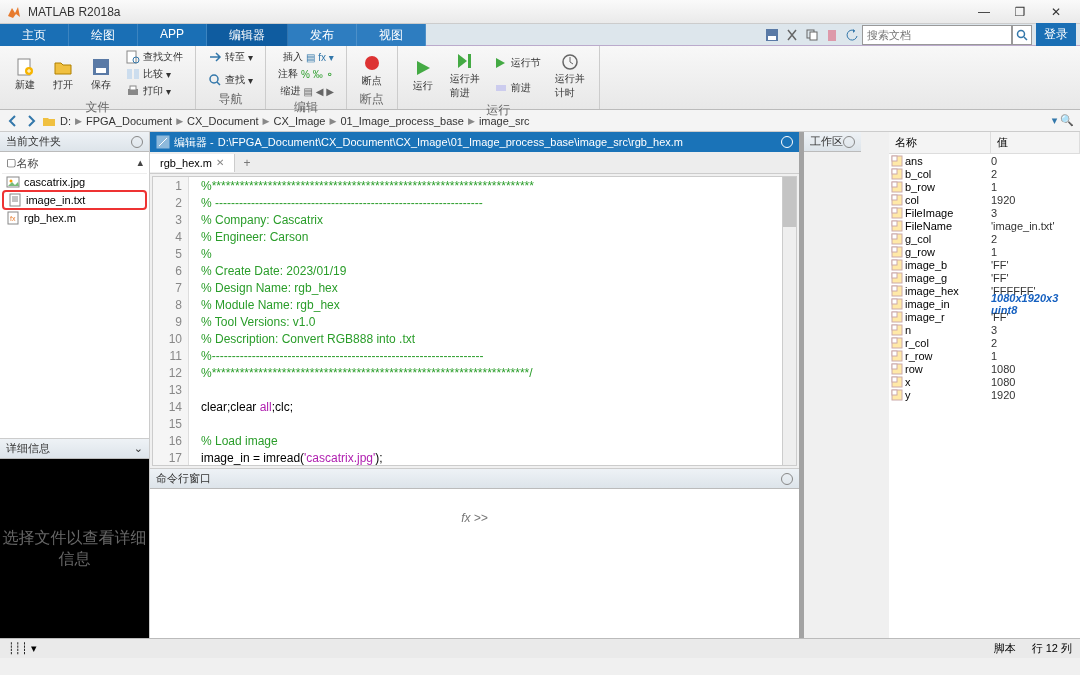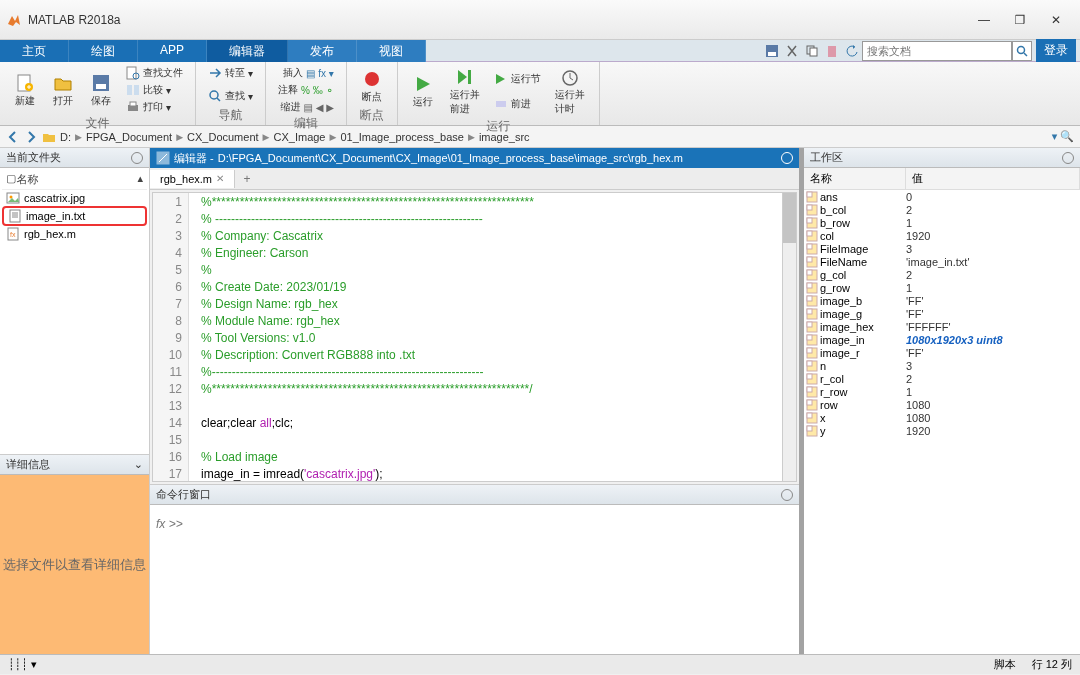--- a/index.html
+++ b/index.html
@@ -1,18 +1,18 @@
 <!DOCTYPE html>
 <html><head>
 <meta charset="utf-8">
 <style>
 * { margin: 0; padding: 0; box-sizing: border-box; font-family: "Microsoft YaHei", Arial, sans-serif; }
 body { background: #f0f0f0; width: 1080px; height: 675px; overflow: hidden; font-size: 12px; }
 
-.titlebar { height: 40px; background: linear-gradient(#fafafa,#eaeaea); display: flex; align-items: center; padding: 0 6px; border-bottom: 1px solid #ccc; }
+.titlebar { height: 24px; background: linear-gradient(#fafafa,#eaeaea); display: flex; align-items: center; padding: 0 6px; border-bottom: 1px solid #ccc; }
 .titlebar .logo { width: 16px; height: 16px; margin-right: 6px; }
 .titlebar .title { color: #333; flex: 1; }
 .winbtn { width: 36px; height: 22px; display: inline-flex; align-items: center; justify-content: center; color: #333; font-size: 12px; }
 
 .maintabs { height: 22px; background: #1a6fb5; display: flex; }
 .mtab { padding: 3px 22px; color: #fff; font-size: 12px; border-right: 1px solid rgba(255,255,255,0.15); }
 .mtab.active { background: #0f5ca0; }
 .mtab.alt { background: #2e7dc0; }
 
 .toolstrip { height: 64px; background: linear-gradient(#f8f8f8,#e8e8e8); display: flex; border-bottom: 1px solid #bbb; }
@@ -41,44 +41,44 @@
 .leftcol { width: 150px; display: flex; flex-direction: column; border-right: 1px solid #ccc; text-align: center; }
 .panelhdr { height: 20px; background: linear-gradient(#eef2f6,#dde4ea); border-bottom: 1px solid #bbb; padding: 0 6px; display: flex; align-items: center; font-size: 11px; color: #333; }
 .panelhdr .odot { margin-left:auto; width:12px;height:12px;border:1px solid #888;border-radius:6px; }
 .filetree { background: #fff; flex: 1; padding: 2px; }
 .filetree .fhead { display: flex; padding: 2px 4px; font-size: 11px; color: #444; border-bottom:1px solid #eee;}
 .frow { display: flex; align-items: center; padding: 1px 4px; gap: 4px; font-size: 11px; }
 .frow.hl { border: 2px solid #e33; border-radius: 4px; }
 .fic { width: 14px; height: 14px; }
 
 .detailpanel { height: 200px; border-top:1px solid #ccc; display:flex; flex-direction:column; }
-.detailbody { flex:1; background:#fdba74; display:flex; align-items:center; justify-content:center; color:#666; font-size:13px;}
+.detailbody { flex:1; background:#000000; display:flex; align-items:center; justify-content:center; color:#666; font-size:16px;}
 
 .midcol { flex: 1; display: flex; flex-direction: column; border-right: 5px solid #a3a3a3; }
 .edhdr { height: 20px; background: #1a73b8; color: #fff; display: flex; align-items: center; padding: 0 6px; font-size: 11px; gap: 4px; }
 .edhdr .odot { margin-left:auto; width:12px;height:12px;border:1px solid #fff;border-radius:6px; }
 .tabbar { height: 22px; background: #ededed; display: flex; align-items: center; border-bottom: 1px solid #ccc; }
 .tab { padding: 3px 10px; background: #fff; border-right: 1px solid #ccc; font-size: 11px; display:flex; align-items:center; gap:4px;}
 .tab .x { color:#888; font-size:10px; }
 .plus { padding: 3px 8px; color:#777; }
 
 .editor { flex: 1; background: #fff; overflow: hidden; display: flex; font-family: "Consolas", monospace; font-size: 12px; border:1px solid #ccc; margin:2px;}
 .gutter { width: 36px; background: #f5f5f5; border-right: 1px solid #ddd; text-align: right; color: #888; padding-top:1px;}
 .gutter div { padding: 0 6px; height: 17px; line-height:17px; }
 .codearea { flex: 1; padding-top:1px; padding-left: 12px; white-space: pre; }
 .codearea .ln { height: 17px; line-height:17px; }
 .cmt { color: #2a9d2a; }
 .str { color: #b020b0; }
 .scrollv { width:14px; background:#eee; border-left:1px solid #ccc; position:relative;}
 .scrollv::before{content:"";position:absolute;top:0;left:0;right:0;height:50px;background:#c4c4c4;}
 
 .cmdpanel { height: 170px; border-top:1px solid #ccc; display:flex; flex-direction:column;}
-.cmdbody { flex:1; background:#fff; padding:12px 6px; font-style:italic; color:#777; font-family:Consolas,monospace;}
-
-.rightcol { width: 276px; display: flex; flex-direction: column; }
+.cmdbody { flex:1; background:#fff; padding:22px 6px; font-style:italic; color:#777; font-family:Consolas,monospace;text-align:center;}
+
+.rightcol { width: 276px; display: flex; flex-direction: row; gap: 28px; }
 .wstable { flex:1; background:#fff; overflow:auto; font-size:11px;}
 .wshead { display:flex; border-bottom:1px solid #ddd; background:#f4f4f4;}
 .wshead div { padding:3px 6px; border-right:1px solid #ddd;}
 .wc1{width:102px;} .wc2{flex:1;}
 .wrow { display:flex; padding:0 2px; height:13px; align-items:center;}
 .wrow .vic{width:12px;height:12px;margin-right:2px;display:inline-flex;align-items:center;justify-content:center;}
 .wrow .n{width:86px;}
 .wrow .v{flex:1; color:#333;}
 .wrow .v.link{color:#1560c0; font-style:italic;font-weight:bold;}
 

